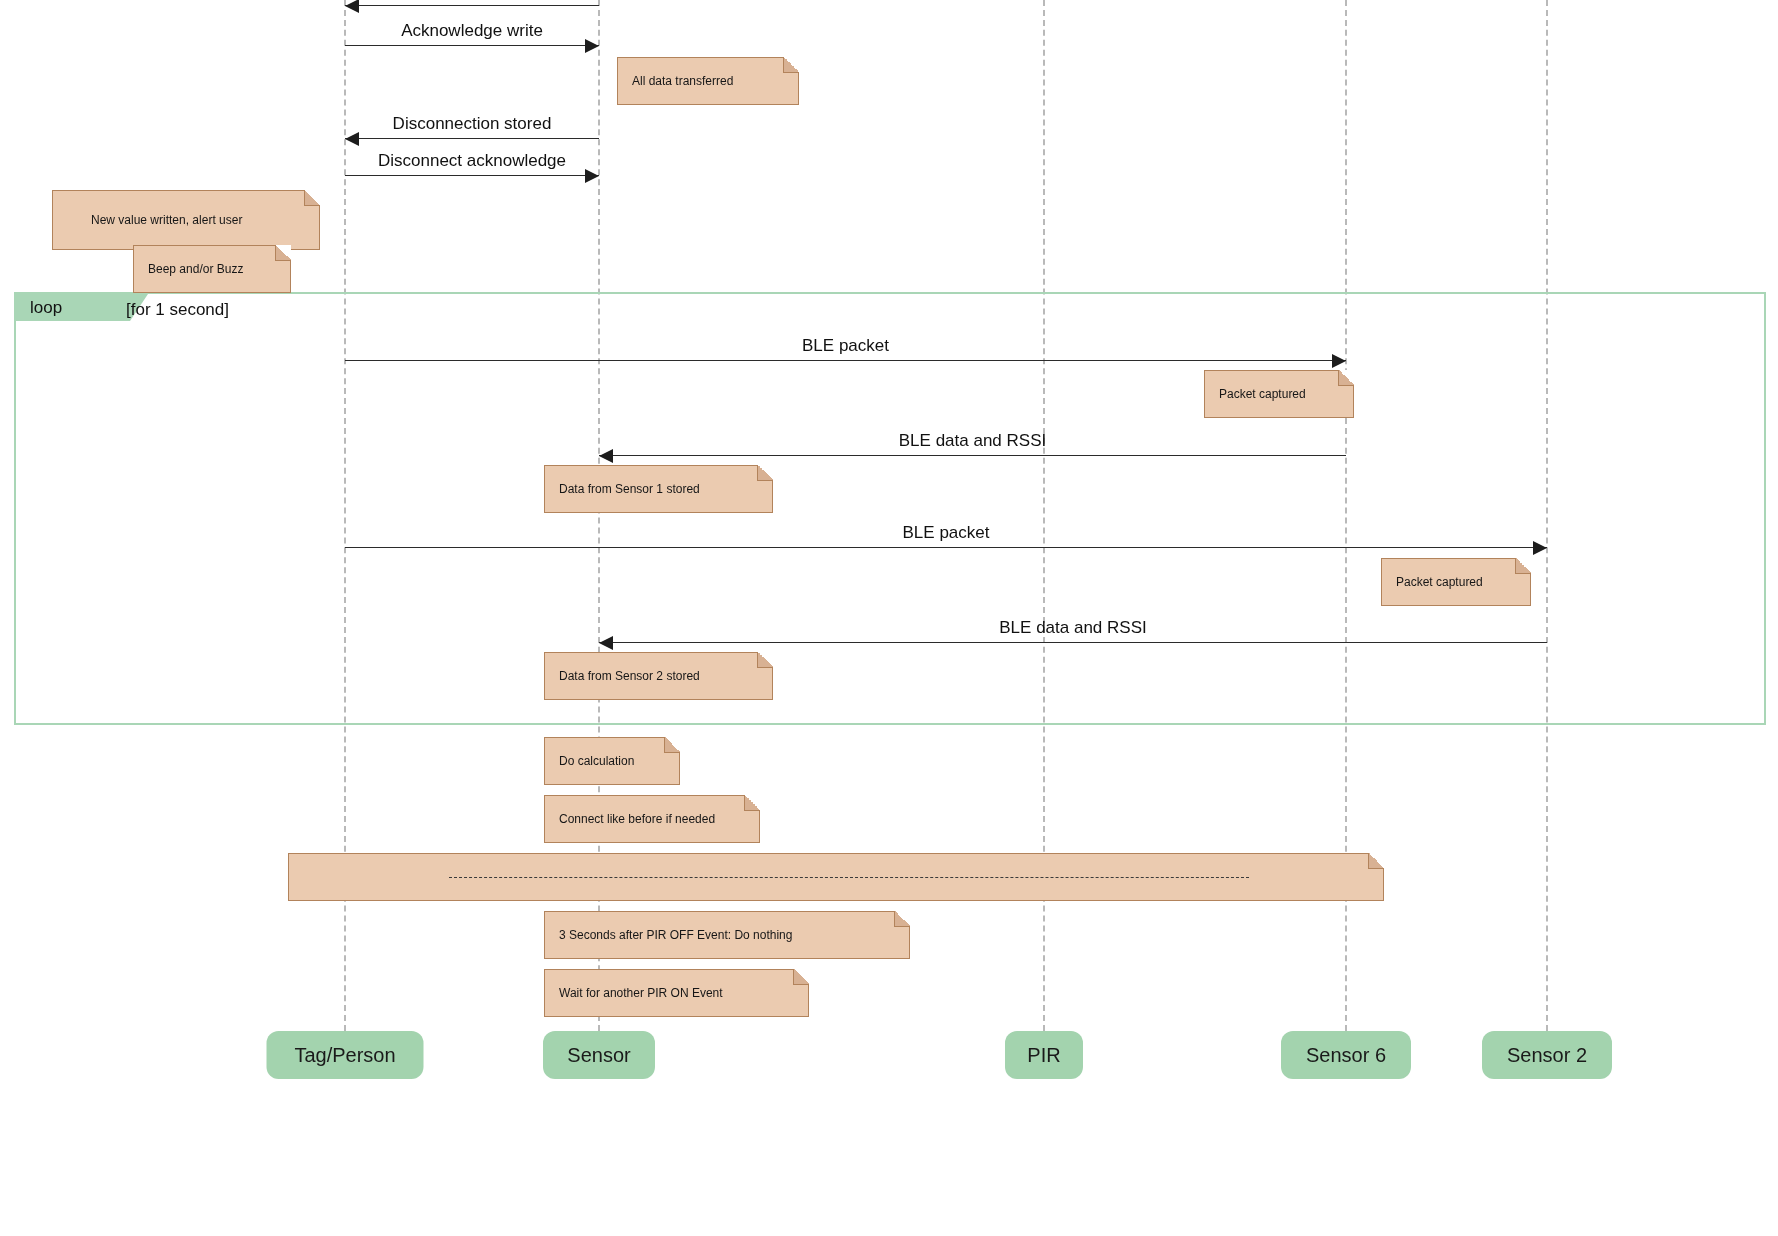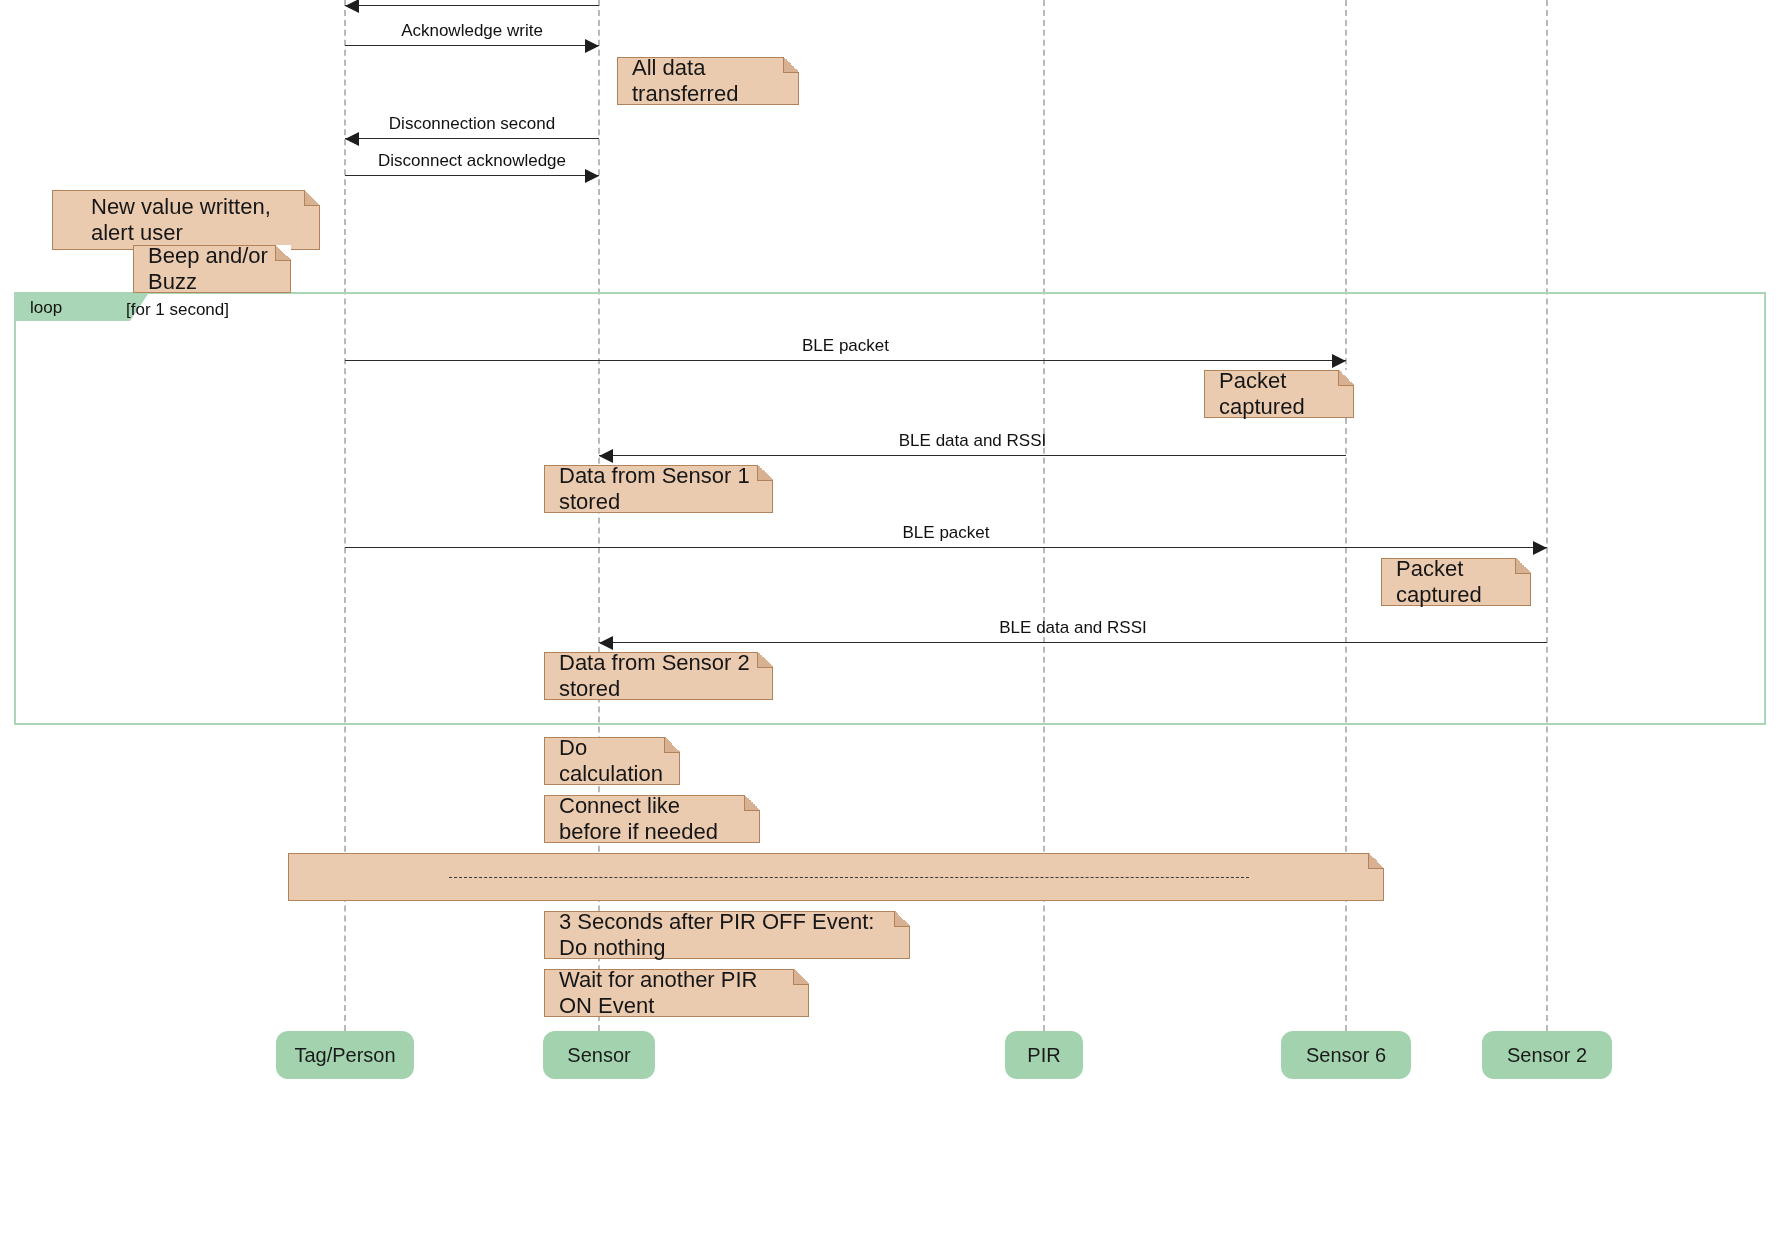--- a/index.html
+++ b/index.html
@@ -11,21 +11,21 @@
 
   
   .msg{position:absolute;height:0;border-top:1.6px solid #2b2b2b;}
   .msg-label{position:absolute;font-size:17px;color:#111;white-space:nowrap;transform:translateX(-50%);}
   .arrowhead{position:absolute;width:0;height:0;}
   .arrowhead.right{border-top:7px solid transparent;border-bottom:7px solid transparent;border-left:14px solid #1d1d1d;}
   .arrowhead.left{border-top:7px solid transparent;border-bottom:7px solid transparent;border-right:14px solid #1d1d1d;}
 
   
   .note{position:absolute;background:#ebcbb0;border:1.4px solid #b2835b;box-sizing:border-box;
-        font-size:22px;color:#161616;display:flex;align-items:center;padding:0 14px;}
+        font-size:12px;color:#161616;display:flex;align-items:center;padding:0 14px;}
   .note .fold{position:absolute;top:-1px;right:-1px;width:15px;height:15px;
         background:linear-gradient(225deg,#ffffff 50%,#d8b193 50%);border-left:1.4px solid #b2835b;border-bottom:1.4px solid #b2835b;}
   .note.wide{padding:0;}
   .sepline{position:absolute;left:160px;top:50%;width:800px;border-top:1.6px dashed #3a3a3a;}
 
   
   .frame{position:absolute;border:2px solid #a9d6b6;box-sizing:border-box;background:transparent;}
   .frame-tab{position:absolute;background:#a9d6b6;height:27px;display:flex;align-items:center;
         padding-left:14px;padding-right:26px;font-size:17px;color:#111;
         clip-path:polygon(0 0,100% 0,calc(100% - 18px) 100%,0 100%);}
@@ -54,21 +54,21 @@
       <div class="frame-cond" style="left: 126px; top: 300px;">[for 1 second]</div>
     </div>
   <div id="messages-layer">
       <div class="msg" style="left: 345px; top: 5px; width: 254px;"></div>
       <div class="arrowhead left" style="top: -1px; left: 345px;"></div>
       <div class="msg" style="left: 345px; top: 45px; width: 254px;"></div>
       <div class="arrowhead right" style="top: 39px; left: 585px;"></div>
       <div class="msg-label" style="left: 472px; top: 21px; text-align: center;">Acknowledge write</div>
       <div class="msg" style="left: 345px; top: 138px; width: 254px;"></div>
       <div class="arrowhead left" style="top: 132px; left: 345px;"></div>
-      <div class="msg-label" style="left: 472px; top: 114px;">Disconnection second</div>
+      <div class="msg-label" style="left: 472px; top: 114px;">Disconnection stored</div>
       <div class="msg" style="left: 345px; top: 175px; width: 254px;"></div>
       <div class="arrowhead right" style="top: 169px; left: 585px;"></div>
       <div class="msg-label" style="left: 472px; top: 151px;">Disconnect acknowledge</div>
       <div class="msg" style="left: 345px; top: 360px; width: 1001px;"></div>
       <div class="arrowhead right" style="top: 354px; left: 1332px;"></div>
       <div class="msg-label" style="left: 845.5px; top: 336px;">BLE packet</div>
       <div class="msg" style="left: 599px; top: 455px; width: 747px;"></div>
       <div class="arrowhead left" style="top: 449px; left: 599px;"></div>
       <div class="msg-label" style="left: 972.5px; top: 431px;">BLE data and RSSI</div>
       <div class="msg" style="left: 345px; top: 547px; width: 1202px;"></div>
@@ -89,20 +89,20 @@
       <div class="note" style="left: 544px; top: 737px; width: 136px; height: 48px;">Do calculation<span class="fold"></span></div>
       <div class="note" style="left: 544px; top: 795px; width: 216px; height: 48px;">Connect like before if needed<span class="fold"></span></div>
       <div class="note" style="left: 544px; top: 911px; width: 366px; height: 48px;">3 Seconds after PIR OFF Event: Do nothing<span class="fold"></span></div>
       <div class="note" style="left: 544px; top: 969px; width: 265px; height: 48px;">Wait for another PIR ON Event<span class="fold"></span></div>
       <div class="note wide" style="left: 288px; top: 853px; width: 1096px; height: 48px;">
         <span class="fold"></span>
         <div class="sepline"></div>
       </div>
     </div>
   <div id="actors-layer">
-      <div class="actor" style="left: 345px; top: 1031px; width: 138px;">Tag/Person</div>
+      <div class="actor" style="left: 345px; top: 1031px; width: 157px;">Tag/Person</div>
       <div class="actor" style="left: 599px; top: 1031px; width: 112px;">Sensor</div>
       <div class="actor" style="left: 1044px; top: 1031px; width: 78px;">PIR</div>
       <div class="actor" style="left: 1346px; top: 1031px; width: 130px;">Sensor 6</div>
       <div class="actor" style="left: 1547px; top: 1031px; width: 130px;">Sensor 2</div>
     </div>
 
 </div>
 
 </body></html>

